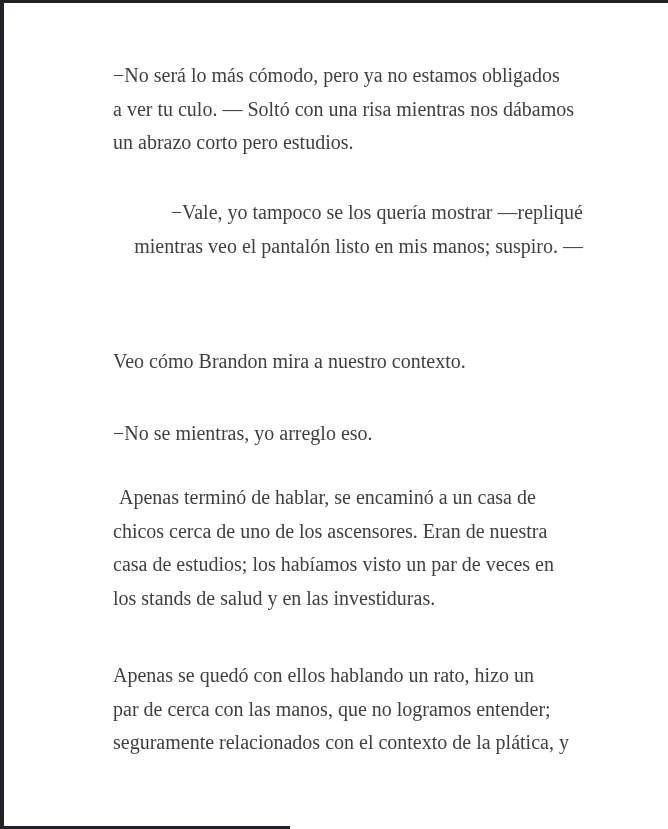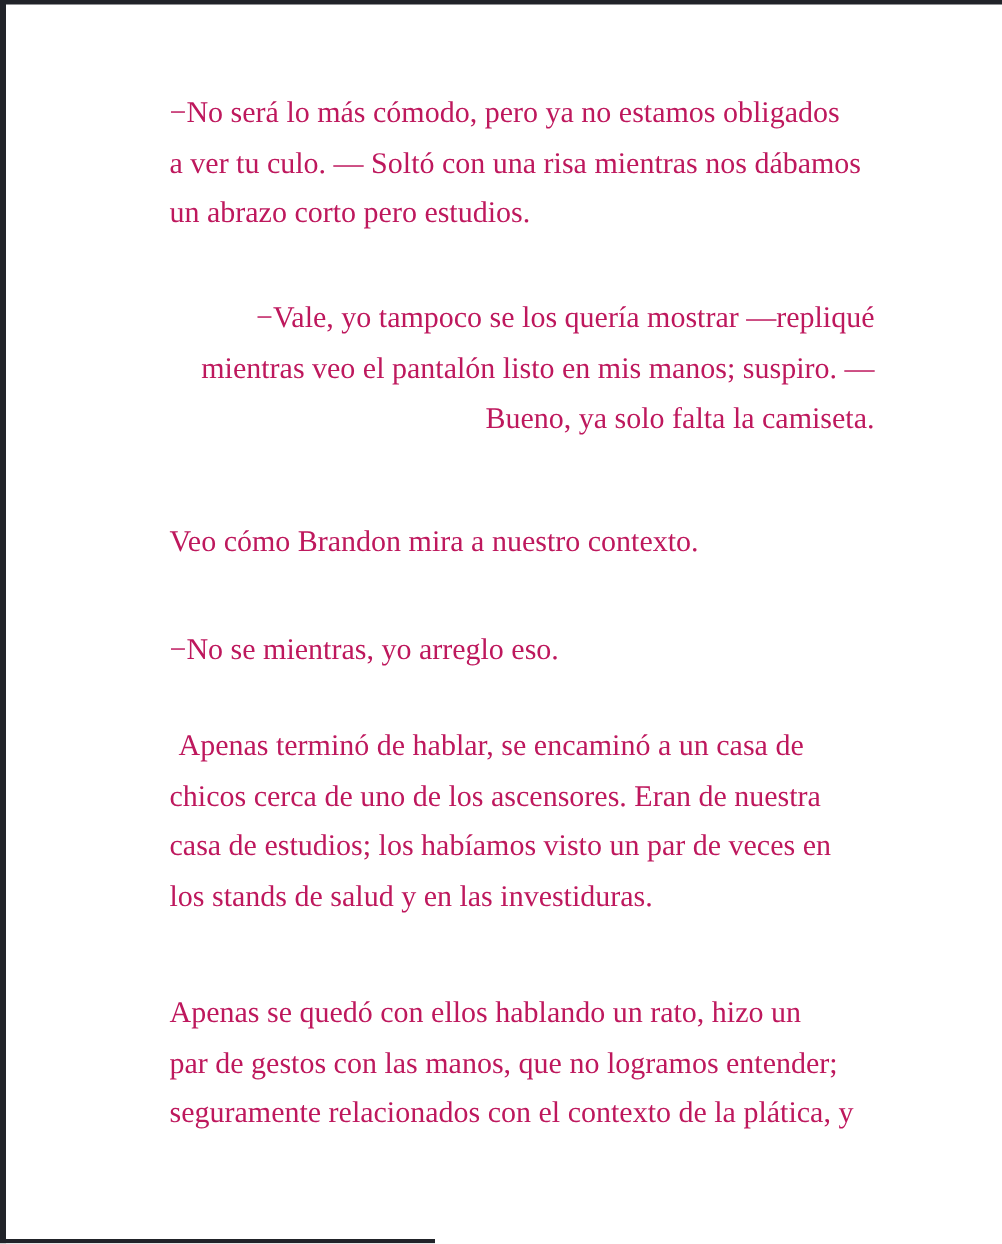--- a/index.html
+++ b/index.html
@@ -7,21 +7,21 @@
     padding: 0;
     background: #ffffff;
   }
   .page {
     position: relative;
     width: 668px;
     height: 829px;
     background: #ffffff;
     overflow: hidden;
     font-family: "Liberation Serif", "DejaVu Serif", serif;
-    color: #be185d;
+    color: #404040;
   }
   
   .frame-top {
     position: absolute;
     top: 0; left: 0;
     width: 668px; height: 3px;
     background: #212329;
   }
   .frame-left {
     position: absolute;
@@ -65,37 +65,36 @@
 
   <div class="paragraph p0">
     <div class="text-line">−No será lo más cómodo, pero ya no estamos obligados</div>
     <div class="text-line">a ver tu culo. — Soltó con una risa mientras nos dábamos</div>
     <div class="text-line">un abrazo corto pero estudios.</div>
   </div>
 
   <div class="paragraph p1">
     <div class="text-line">−Vale, yo tampoco se los quería mostrar —repliqué</div>
     <div class="text-line">mientras veo el pantalón listo en mis manos; suspiro. —</div>
-    <div class="text-line">Bueno, ya solo falta la camiseta.</div>
   </div>
 
   <div class="paragraph p2">
     <div class="text-line">Veo cómo Brandon mira a nuestro contexto.</div>
   </div>
 
   <div class="paragraph p3">
     <div class="text-line">−No se mientras, yo arreglo eso.</div>
   </div>
 
   <div class="paragraph p4">
     <div class="text-line">Apenas terminó de hablar, se encaminó a un casa de</div>
     <div class="text-line">chicos cerca de uno de los ascensores. Eran de nuestra</div>
     <div class="text-line">casa de estudios; los habíamos visto un par de veces en</div>
     <div class="text-line">los stands de salud y en las investiduras.</div>
   </div>
 
   <div class="paragraph p5">
     <div class="text-line">Apenas se quedó con ellos hablando un rato, hizo un</div>
-    <div class="text-line">par de gestos con las manos, que no logramos entender;</div>
+    <div class="text-line">par de cerca con las manos, que no logramos entender;</div>
     <div class="text-line">seguramente relacionados con el contexto de la plática, y</div>
   </div>
 
 </div>
 
 </body></html>

